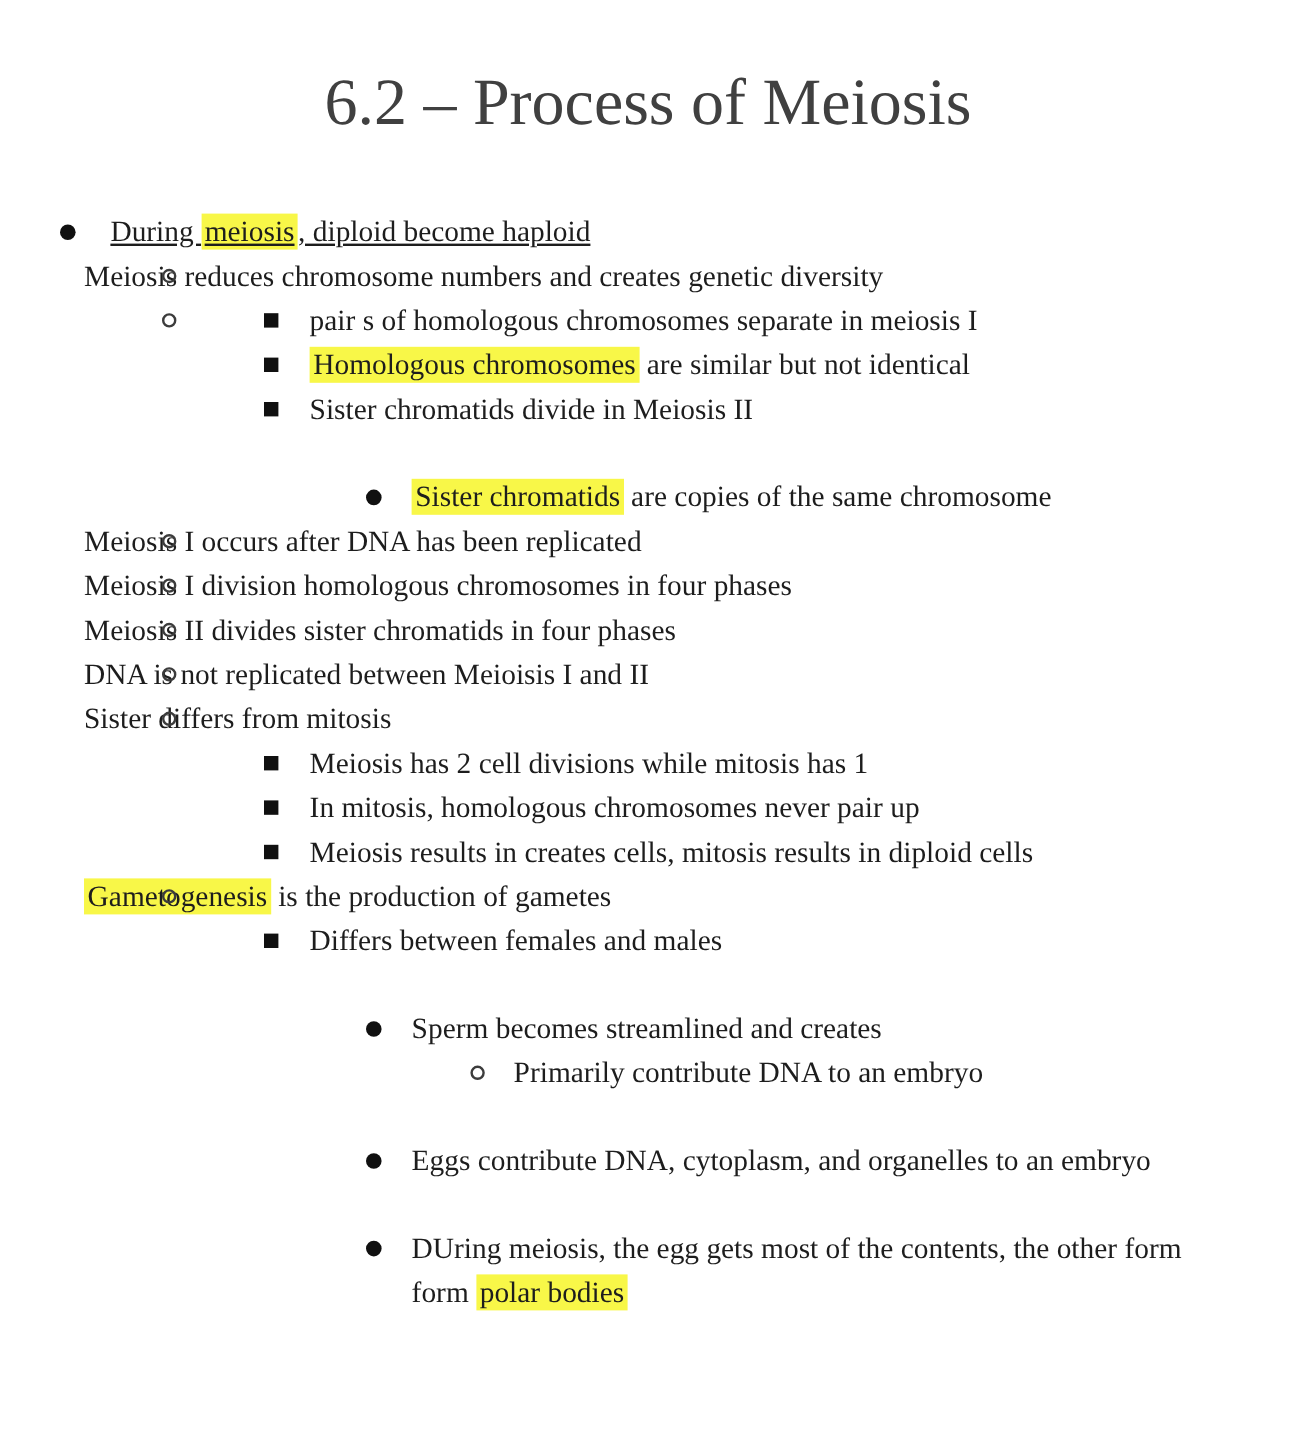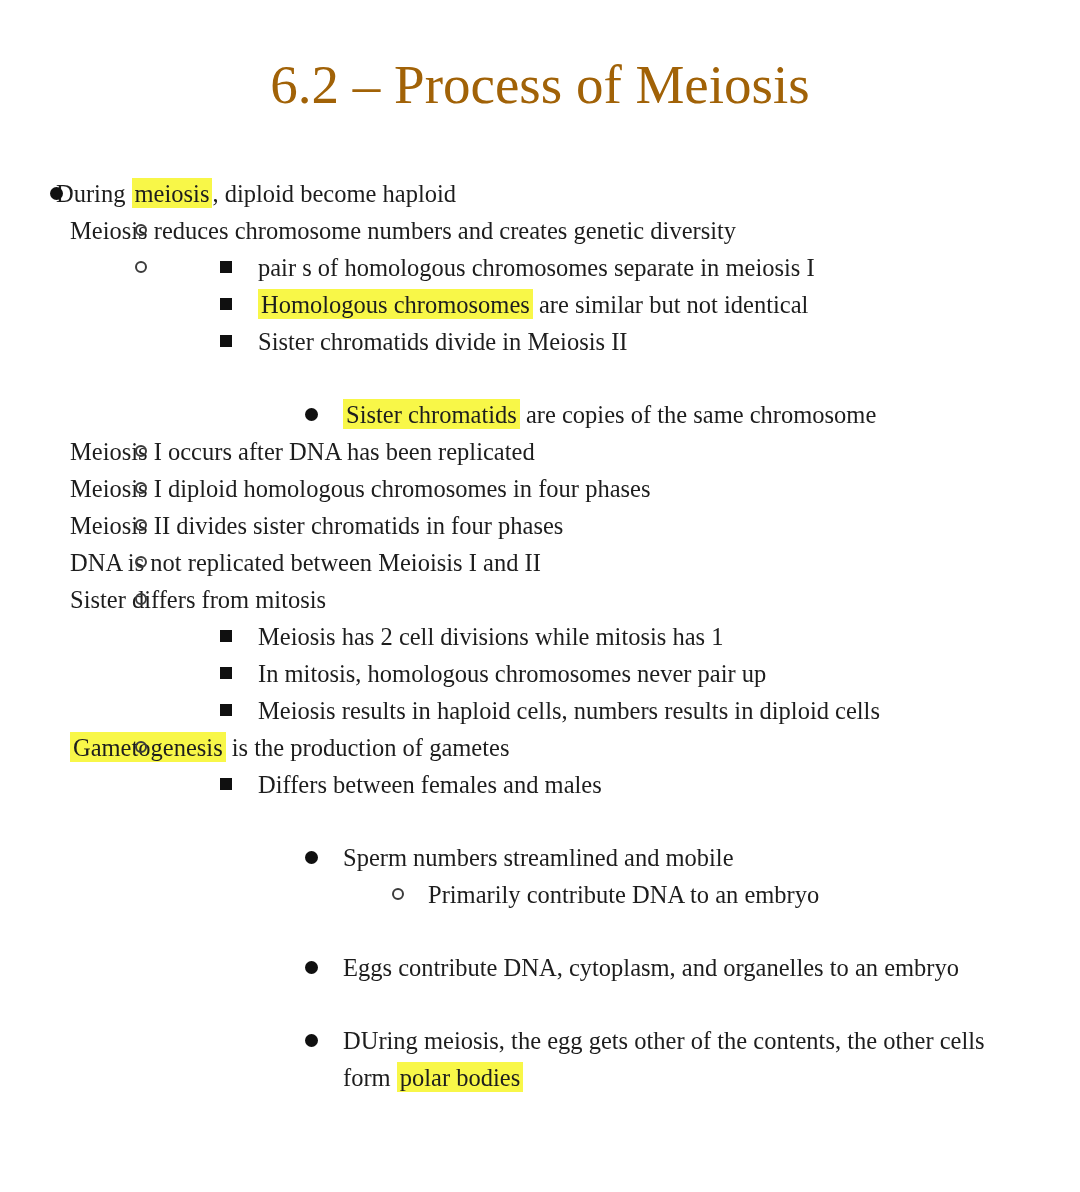--- a/index.html
+++ b/index.html
@@ -19,34 +19,34 @@
     height: 1192px;
     background: #ffffff;
     position: relative;
   }
   h1.title {
     margin: 52px 0 0 0;
     text-align: center;
     font-size: 55px;
     font-weight: 400;
     line-height: 1.2;
-    color: #a16207;
+    color: #404040;
   }
   .outline {
     margin-top: 57px;
   }
   .row {
     position: relative;
     font-size: 24.5px;
     line-height: 37px;
     padding-right: 15px;
     box-sizing: border-box;
   }
   
-  .lvl1 { padding-left: 56px; }
+  .lvl1 { padding-left: 92px; text-decoration: underline; }
   .lvl2 { padding-left: 70px; }
   .lvl3 { padding-left: 258px; }
   .lvl4 { padding-left: 343px; margin-top: 36px; }
   .lvl5 { padding-left: 428px; }
   .lvl1 > .bullet { left: 50px; }
   .lvl2 > .bullet { left: 135px; }
   .lvl3 > .bullet { left: 220px; }
   .lvl4 > .bullet { left: 305px; }
   .lvl5 > .bullet { left: 392px; }
   .bullet {
@@ -86,27 +86,27 @@
   <h1 class="title">6.2 – Process of Meiosis</h1>
   <div class="outline" id="outline">
       <div class="row lvl1"><span class="bullet b-disc"></span><span class="seg">During </span><span class="seg hl">meiosis</span><span class="seg">, diploid become haploid</span></div>
       <div class="row lvl2"><span class="bullet b-circle"></span><span class="seg">Meiosis reduces chromosome numbers and creates genetic diversity</span></div>
       <div class="row lvl2"><span class="bullet b-circle"></span></div>
       <div class="row lvl3"><span class="bullet b-square"></span><span class="seg">pair s of homologous chromosomes separate in meiosis I</span></div>
       <div class="row lvl3"><span class="bullet b-square"></span><span class="seg hl">Homologous chromosomes</span><span class="seg"> are similar but not identical</span></div>
       <div class="row lvl3"><span class="bullet b-square"></span><span class="seg">Sister chromatids divide in Meiosis II</span></div>
       <div class="row lvl4"><span class="bullet b-disc"></span><span class="seg hl">Sister chromatids</span><span class="seg"> are copies of the same chromosome</span></div>
       <div class="row lvl2"><span class="bullet b-circle"></span><span class="seg">Meiosis I occurs after DNA has been replicated</span></div>
-      <div class="row lvl2"><span class="bullet b-circle"></span><span class="seg">Meiosis I diploid homologous chromosomes in four phases</span></div>
+      <div class="row lvl2"><span class="bullet b-circle"></span><span class="seg">Meiosis I division homologous chromosomes in four phases</span></div>
       <div class="row lvl2"><span class="bullet b-circle"></span><span class="seg">Meiosis II divides sister chromatids in four phases</span></div>
       <div class="row lvl2"><span class="bullet b-circle"></span><span class="seg">DNA is not replicated between Meioisis I and II</span></div>
       <div class="row lvl2"><span class="bullet b-circle"></span><span class="seg">Sister differs from mitosis</span></div>
       <div class="row lvl3"><span class="bullet b-square"></span><span class="seg">Meiosis has 2 cell divisions while mitosis has 1</span></div>
       <div class="row lvl3"><span class="bullet b-square"></span><span class="seg">In mitosis, homologous chromosomes never pair up</span></div>
-      <div class="row lvl3"><span class="bullet b-square"></span><span class="seg">Meiosis results in haploid cells, numbers results in diploid cells</span></div>
+      <div class="row lvl3"><span class="bullet b-square"></span><span class="seg">Meiosis results in creates cells, mitosis results in diploid cells</span></div>
       <div class="row lvl2"><span class="bullet b-circle"></span><span class="seg hl">Gametogenesis</span><span class="seg"> is the production of gametes</span></div>
       <div class="row lvl3"><span class="bullet b-square"></span><span class="seg">Differs between females and males</span></div>
-      <div class="row lvl4"><span class="bullet b-disc"></span><span class="seg">Sperm numbers streamlined and mobile</span></div>
+      <div class="row lvl4"><span class="bullet b-disc"></span><span class="seg">Sperm becomes streamlined and creates</span></div>
       <div class="row lvl5"><span class="bullet b-circle"></span><span class="seg">Primarily contribute DNA to an embryo</span></div>
       <div class="row lvl4"><span class="bullet b-disc"></span><span class="seg">Eggs contribute DNA, cytoplasm, and organelles to an embryo</span></div>
-      <div class="row lvl4"><span class="bullet b-disc"></span><span class="seg">DUring meiosis, the egg gets other of the contents, the other cells</span><br><span class="seg">form </span><span class="seg hl">polar bodies</span></div>
+      <div class="row lvl4"><span class="bullet b-disc"></span><span class="seg">DUring meiosis, the egg gets most of the contents, the other form</span><br><span class="seg">form </span><span class="seg hl">polar bodies</span></div>
     </div>
 </div>
 
 </body></html>

